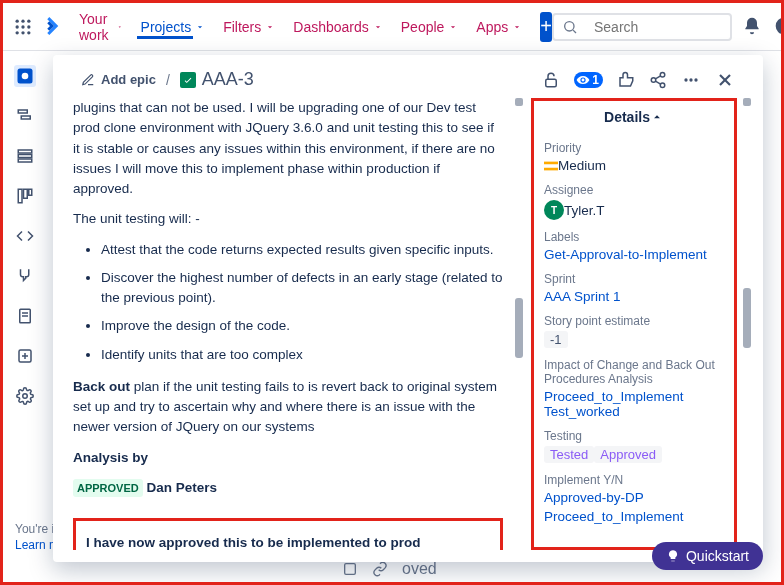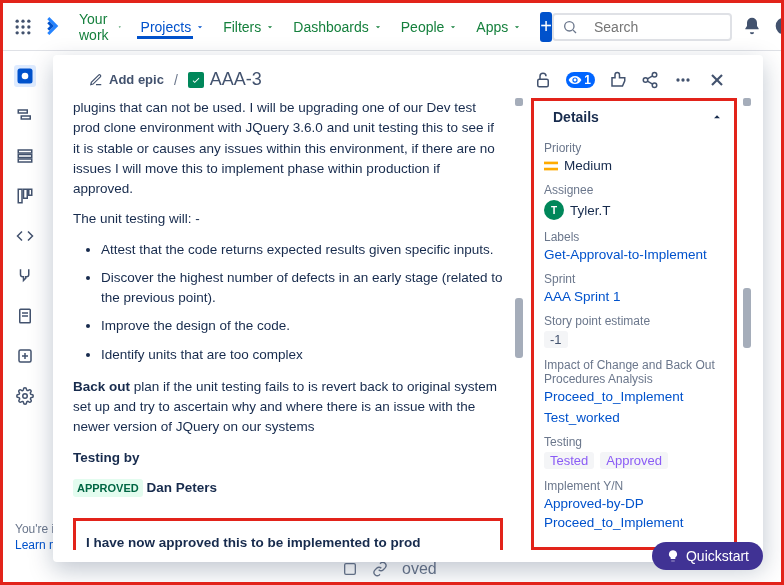--- a/index.html
+++ b/index.html
@@ -2,37 +2,37 @@
 <html><head>
 <meta charset="utf-8">
 <style>
 * { box-sizing: border-box; margin: 0; padding: 0; }
 body { font-family: -apple-system, BlinkMacSystemFont, 'Segoe UI', sans-serif; font-size: 14px; color: #172B4D; background: #fff; width: 784px; height: 585px; overflow: hidden; position: relative; border: 3px solid #E2231A; }
 .topbar { height: 48px; display: flex; align-items: center; padding: 0 10px; border-bottom: 1px solid #DFE1E6; background:#fff; position: relative; z-index: 5; }
 .icon { display: inline-flex; align-items: center; justify-content: center; }
 .app-grid { width: 24px; height: 24px; color:#42526E; }
 .jira-logo { width: 24px; height: 24px; margin: 0 6px; color:#2684FF; }
 .nav { display: flex; align-items: center; gap: 2px; margin-left: 4px; }
-.nav-item { display: flex; align-items: center; padding: 4px 8px; border-radius: 3px; color:#15803d; font-weight: 500; font-size: 14px; cursor: pointer; gap: 4px; }
+.nav-item { display: flex; align-items: center; padding: 4px 8px; border-radius: 3px; color:#be185d; font-weight: 500; font-size: 14px; cursor: pointer; gap: 4px; }
 .nav-item.active { color:#0052CC; }
 .nav-item.active::after { content:''; position:absolute; height:3px; background:#0052CC; bottom:0; width:56px; margin-left:-4px; }
 .chev { width: 10px; height: 10px; }
 .create-btn { width: 30px; height: 30px; background:#0052CC; color:#fff; border-radius:3px; display:flex; align-items:center; justify-content:center; margin-left:10px; font-size:20px; cursor:pointer; }
 .search-wrap { margin-left: auto; display:flex; align-items:center; gap: 10px; }
 .search-box { display:flex; align-items:center; background:#fff; border:2px solid #DFE1E6; border-radius:4px; padding: 4px 8px; width: 180px; color:#6B778C; }
 .search-box input { border:none; outline:none; margin-left:16px; font-size:14px; width: 120px; color:#172B4D; }
 .tb-icon { width: 22px; height: 22px; color:#42526E; cursor:pointer; }
 .leftbar { position:absolute; left:0; top:48px; bottom:0; width: 44px; display:flex; flex-direction: column; align-items: center; padding-top: 14px; gap: 18px; z-index:4; }
 .lb-icon { width: 22px; height: 22px; color:#42526E; border-radius:3px; display:flex; align-items:center; justify-content:center; cursor:pointer; }
 .lb-icon.sel { background:#DEEBFF; color:#0052CC; }
 .backdrop-hints { position:absolute; left:12px; bottom: 30px; font-size:12px; color:#6B778C; }
 .backdrop-hints .learn { color:#0052CC; margin-top:2px; }
 .quickstart { position:absolute; right:18px; bottom: 12px; background:#403294; color:#fff; border-radius: 18px; padding: 6px 14px; display:flex; align-items:center; gap:6px; font-size:14px; z-index:6; }
 .modal { position:absolute; top: 52px; left: 50px; right: 18px; bottom: 20px; background:#fff; border-radius: 4px; box-shadow: 0 8px 24px rgba(9,30,66,.25); z-index:5; display:flex; flex-direction: column; }
-.modal-head { display:flex; align-items:center; padding: 14px 36px 4px; gap: 10px; justify-content: flex-end; }
+.modal-head { display:flex; align-items:center; padding: 14px 28px 4px; gap: 10px; justify-content: flex-end; }
 .add-epic { display:flex; align-items:center; gap:6px; font-size:13px; color:#42526E; font-weight:600; cursor:pointer; }
 .bc-sep { color:#6B778C; }
 .issue-key { display:flex; align-items:center; gap:6px; font-size:18px; color:#42526E; cursor:pointer; }
 .issue-type-icon { width:16px; height:16px; background:#00875A; border-radius:2px; display:flex; align-items:center; justify-content:center; color:#fff; }
 .head-actions { margin-left:auto; display:flex; align-items:center; gap: 14px; }
 .ha-icon { color:#42526E; cursor:pointer; display:flex; align-items:center; gap:4px; }
 .watch-pill { background:#0065FF; color:#fff; border-radius: 10px; padding: 1px 4px 1px 2px; display:flex; align-items:center; gap:2px; font-size:12px; font-weight:600; }
 .modal-body { flex:1; display:flex; overflow:hidden; padding: 4px 12px 12px 20px; gap: 8px; }
 .left-col { flex:1; display:flex; gap: 4px; min-width: 0; }
 .desc-scroll { flex:1; overflow-y: auto; padding-right: 6px; font-size: 13.5px; line-height: 1.5; color:#172B4D; }
@@ -40,24 +40,24 @@
 .scrollbar-fake::before { content:''; position:absolute; top:0; right:0; width:8px; height:8px; background:#A5ADBA; border-radius:2px; }
 .scrollbar-fake .thumb { position:absolute; right:0; width:8px; top:200px; height:60px; background:#A5ADBA; border-radius:3px; }
 .desc-scroll p { margin-bottom: 10px; }
 .desc-scroll ul { margin: 6px 0 12px 28px; }
 .desc-scroll li { margin-bottom: 8px; }
 .approved-lozenge { display:inline-block; background:#E3FCEF; color:#006644; font-size:11px; font-weight:700; padding: 1px 4px; border-radius: 3px; vertical-align: middle; }
 .approved-by-title { font-weight:600; margin-top: 10px; }
 .comment-box { border:3px solid #E2231A; padding: 12px 10px; margin-top: 20px; }
 .right-col { width: 220px; display:flex; gap:4px; }
 .details-panel { flex:1; border:3px solid #E2231A; padding: 8px 10px 12px; overflow-y:auto; }
-.details-head { display:flex; align-items:center; justify-content:space-between; font-weight:600; font-size:14px; padding-bottom: 6px; cursor:pointer;margin-left:9px; }
+.details-head { display:flex; align-items:center; justify-content:center; font-weight:600; font-size:14px; padding-bottom: 6px; cursor:pointer; }
 .field { margin-top: 10px; }
 .field-label { font-size: 12px; color:#6B778C; font-weight:500; margin-bottom: 3px; }
-.field-value { font-size: 13.5px; color:#172B4D; display:flex; align-items:center; gap:6px; flex-wrap: wrap; }
+.field-value { font-size: 13.5px; color:#172B4D; display:flex; align-items:center; flex-wrap: wrap; }
 .prio-icon { width:14px; height:14px; }
 .avatar-sm { width:20px; height:20px; border-radius:50%; background:#00875A; color:#fff; display:flex; align-items:center; justify-content:center; font-size:10px; font-weight:600; }
 .link { color:#0052CC; cursor:pointer; }
 .tag-box { background:#F4F5F7; color:#8b5cf6; padding: 1px 6px; border-radius: 3px; font-size:13px; display:inline-block; }
 .sp-box { background:#F4F5F7; border-radius:3px; padding: 1px 6px; display:inline-block; font-size:13px; color:#42526E; }
 .bottom-icons { position:absolute; bottom: 4px; left:50%; transform:translateX(-50px); display:flex; gap: 14px; color:#6B778C; z-index:3; align-items:center; }
 .bottom-icons .ov { font-size:16px; }
 svg { display:block; }
 </style>
 </head>
@@ -293,21 +293,21 @@
       <div class="desc-scroll">
         <p>plugins that can not be used. I will be upgrading one of our Dev test prod clone environment with JQuery 3.6.0 and unit testing this to see if it is stable or causes any issues within this environment, if there are no issues I will move this to implement phase within production if approved.</p>
         <p>The unit testing will: -</p>
         <ul>
           <li>Attest that the code returns expected results given specific inputs.</li>
           <li>Discover the highest number of defects in an early stage (related to the previous point).</li>
           <li>Improve the design of the code.</li>
           <li>Identify units that are too complex</li>
         </ul>
         <p><b>Back out</b> <span>plan if the unit testing fails to is revert back to original system set up and try to ascertain why and where there is an issue with the newer version of JQuery on our systems</span></p>
-        <p class="approved-by-title">Testing by</p>
+        <p class="approved-by-title">Analysis by</p>
         <p><span class="approved-lozenge">APPROVED</span> <b>Dan Peters</b></p>
         <div class="comment-box">
           <b>I have now approved this to be implemented to prod environment</b>&nbsp;&nbsp;
         </div>
 
       </div>
       <div class="scrollbar-fake">
           <div class="thumb"></div>
         </div>
     </div>

